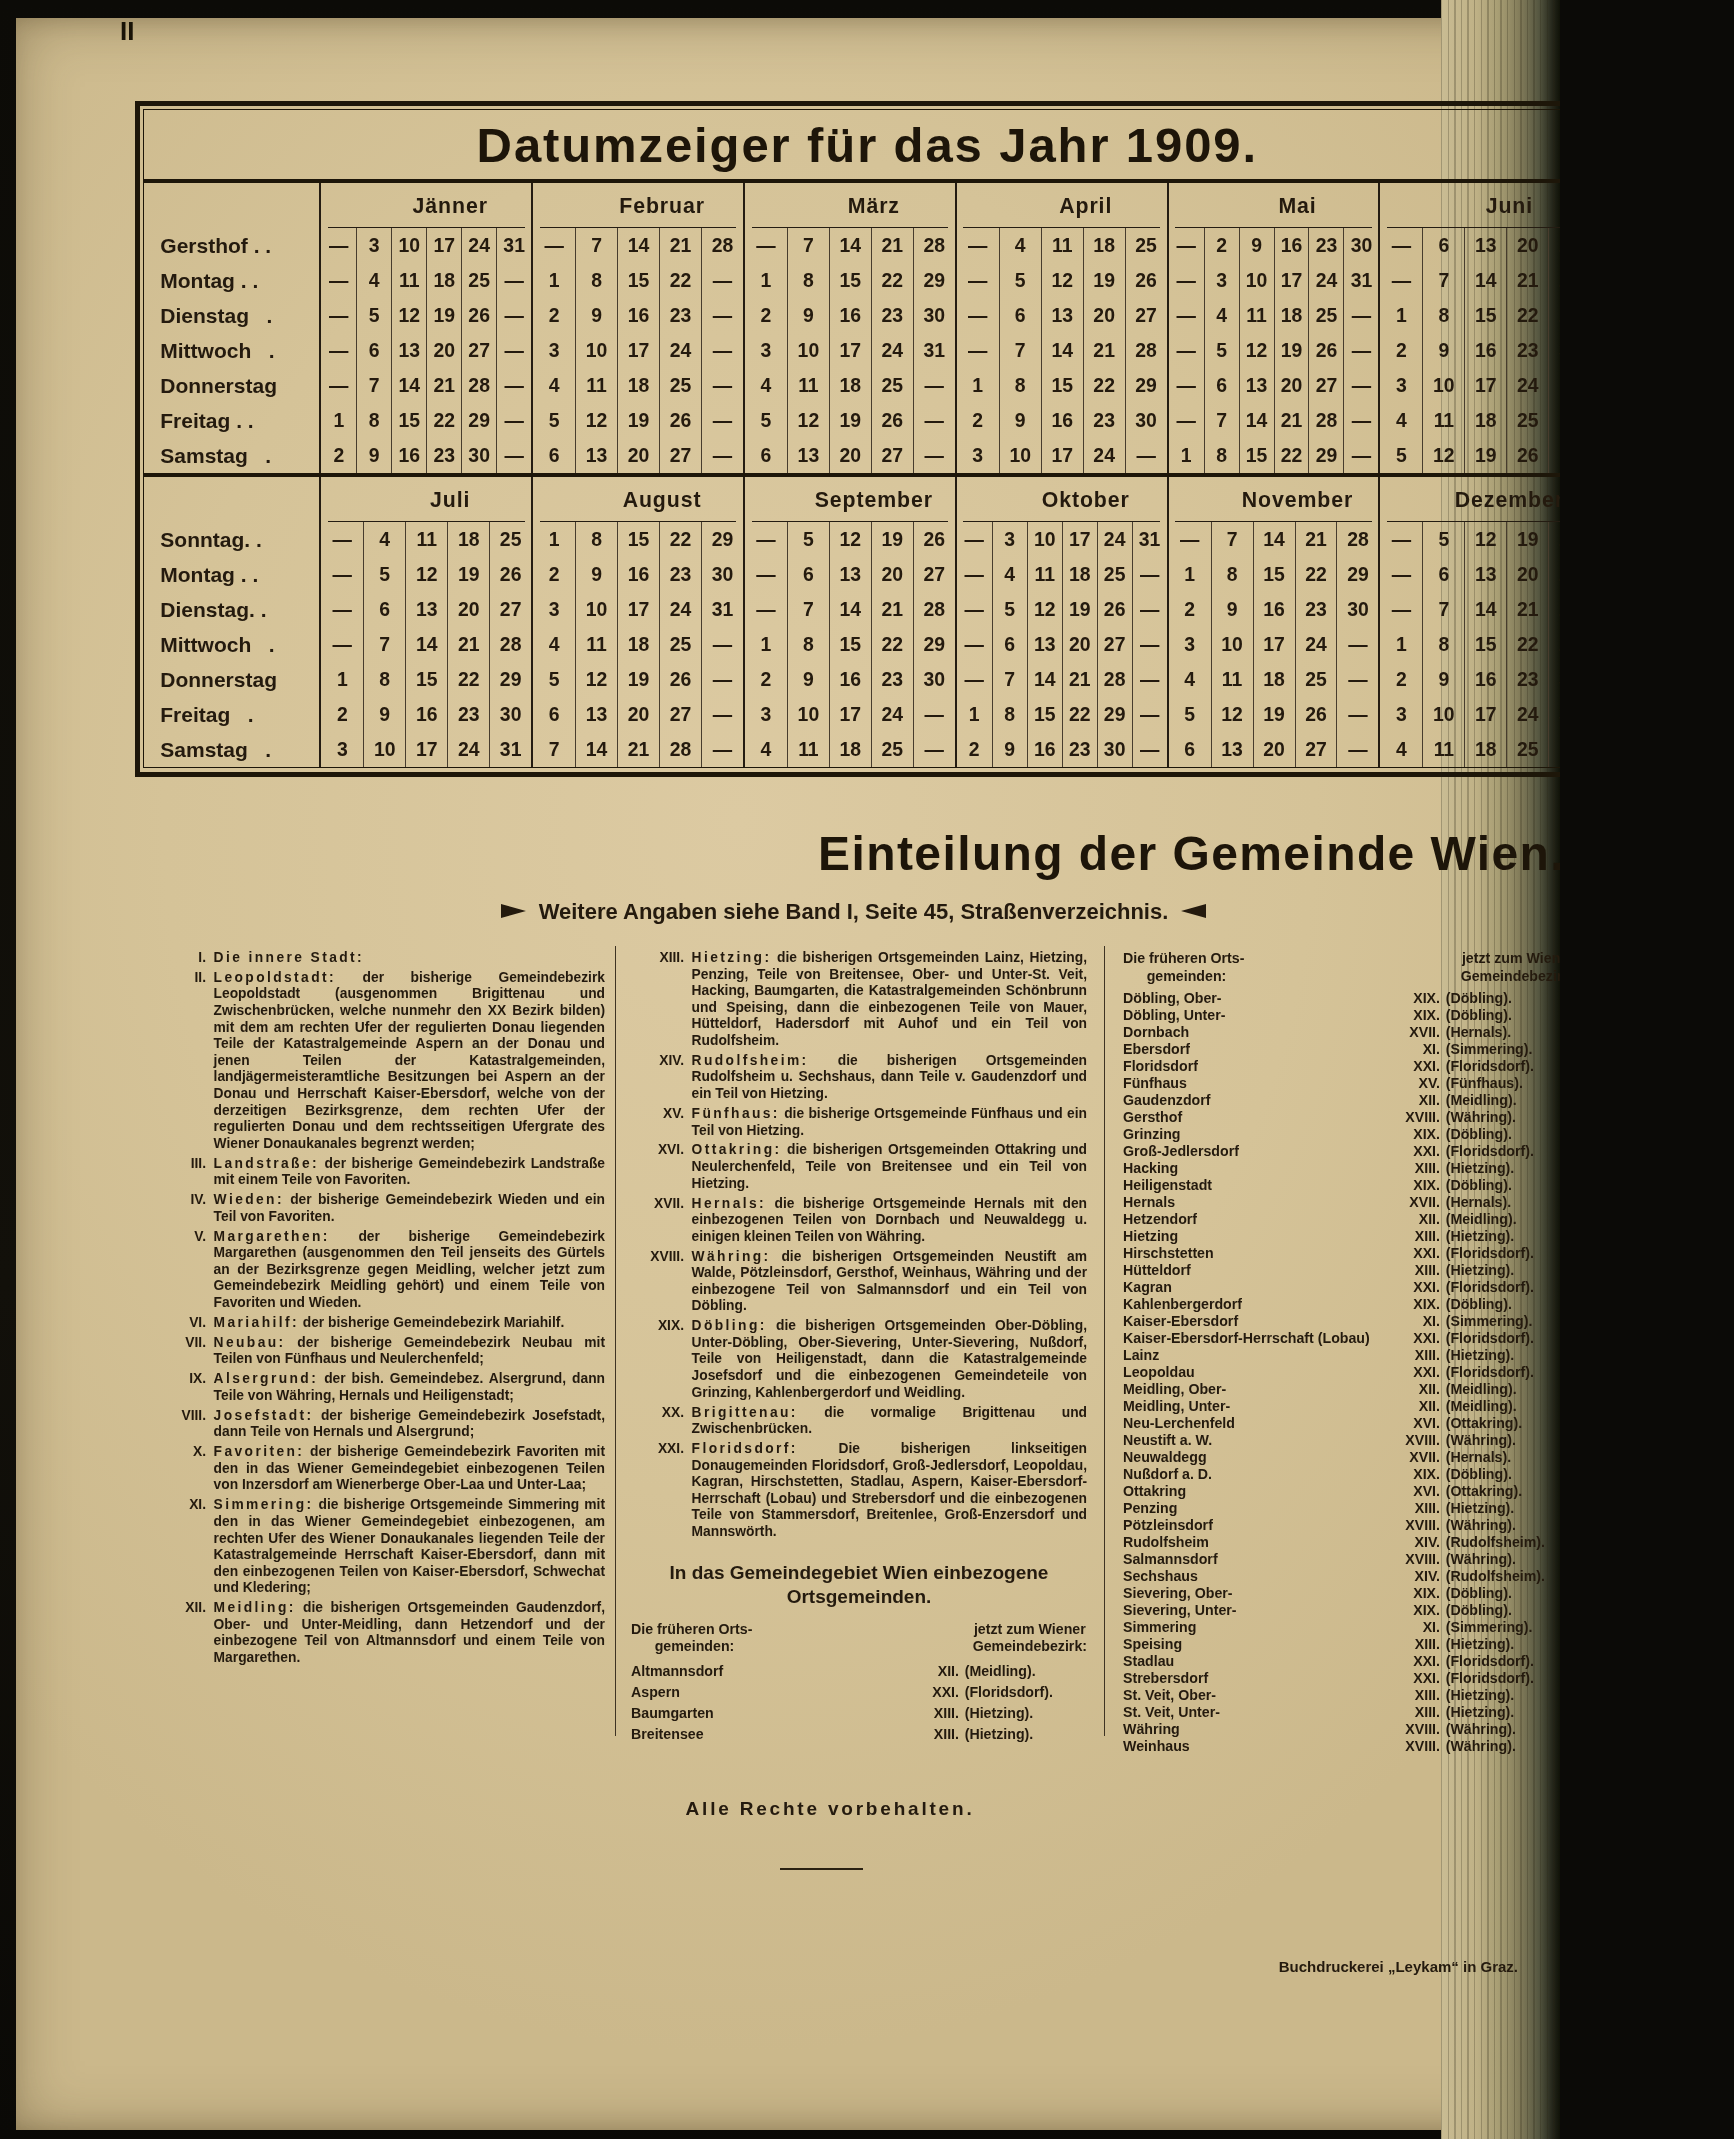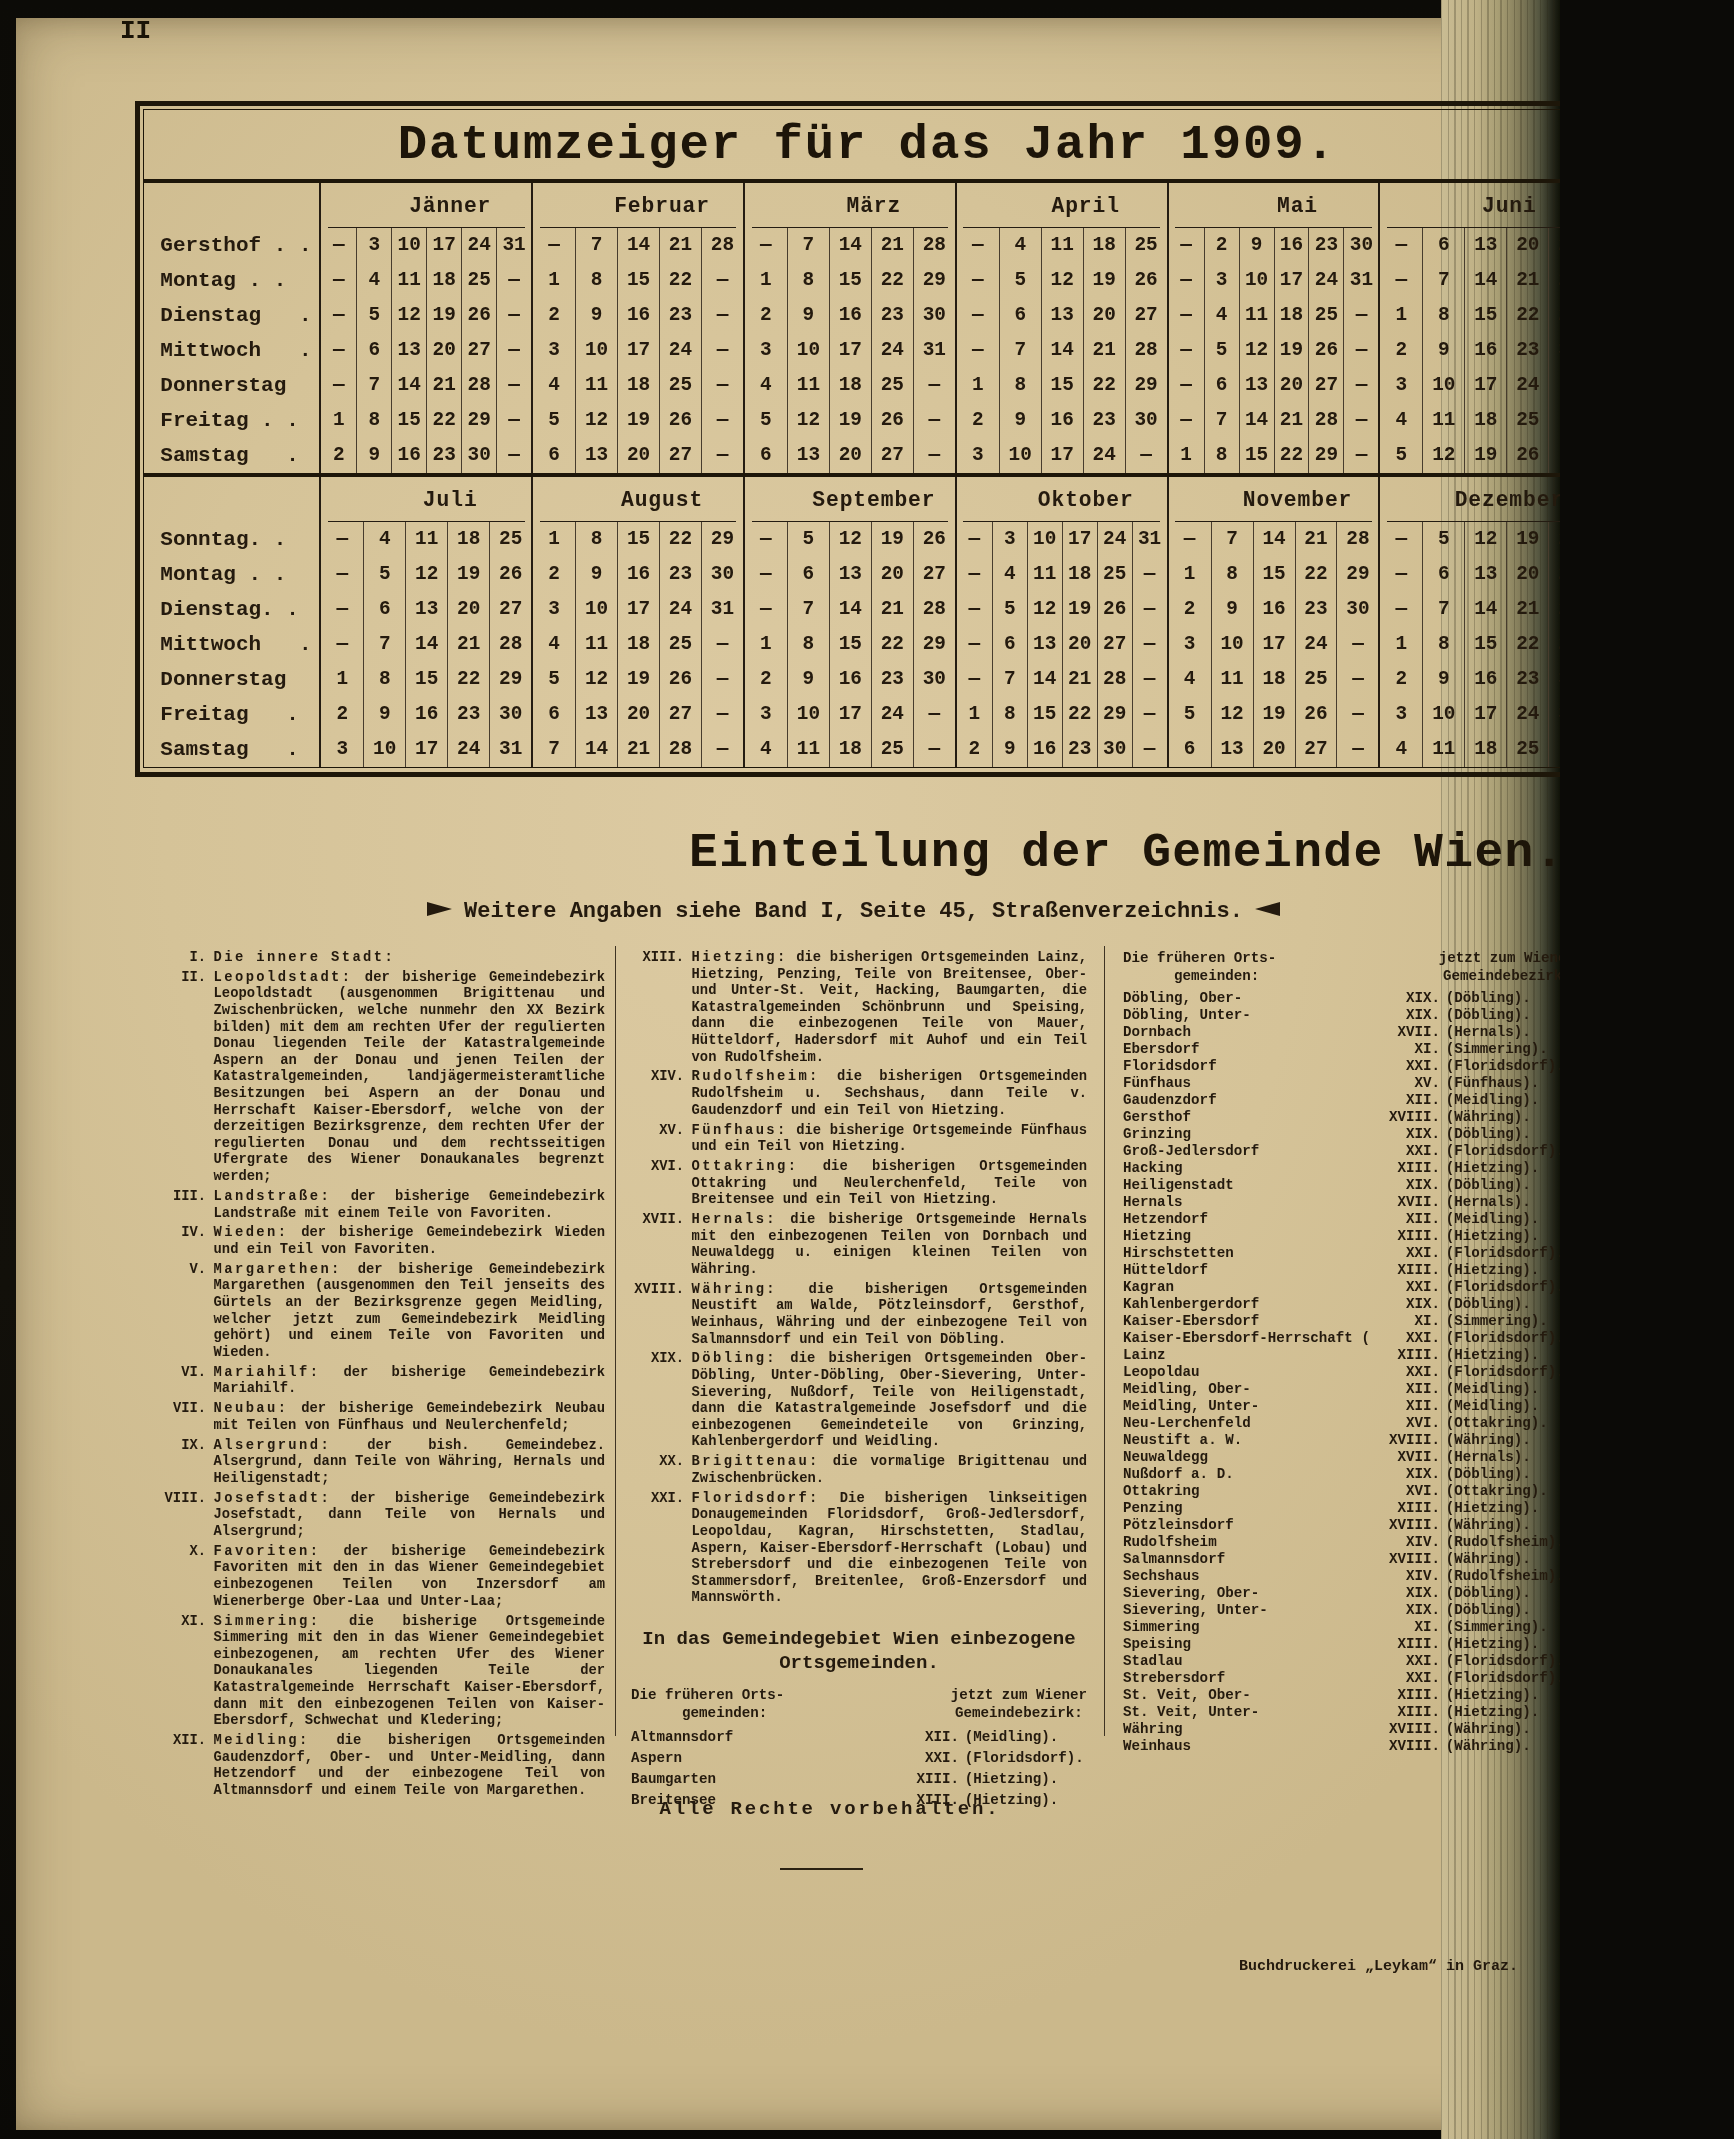--- a/index.html
+++ b/index.html
@@ -1,18 +1,18 @@
 <!DOCTYPE html>
 <html style="font-size:7.6px"><head>
 <meta charset="utf-8">
 <style>
   html,body{margin:0;padding:0;background:#0b0a07;}
   .scan{position:relative;width:1560px;height:2140px;background:
     linear-gradient(180deg,#0c0b07 0%,#12100a 60%,#0a0906 100%);overflow:hidden;
-    font-family:Liberation Mono, monospace;color:#241a0e;}
+    font-family:Liberation Sans, sans-serif;color:#241a0e;}
   .paper{position:absolute;left:16px;top:18px;width:1607px;height:2112px;
     background:
       radial-gradient(ellipse 1044px 1233px at 45% 38%, #dccaa2 0%, #d5c398 55%, #cbb88b 100%);
     box-shadow:inset 0 0 57px rgba(60,45,20,.35), inset -8.5px 0 19px rgba(70,55,25,.25);
   }
   .book-edge{position:absolute;right:0;top:0;width:119px;height:2140px;
     background:linear-gradient(90deg,#c9bc93 0%,#c0b287 28%,#a89e74 48%,#837c5a 66%,#565741 82%,#23251a 94%,#101208 100%);}
   .book-edge:after{content:"";position:absolute;inset:0;
     background:repeating-linear-gradient(90deg,rgba(40,35,18,.25) 0 1.4px,rgba(0,0,0,0) 1.4px 6.6px);}
   .page-num{position:absolute;left:120px;top:16px;font-size:26px;font-weight:bold;color:#191307;}

